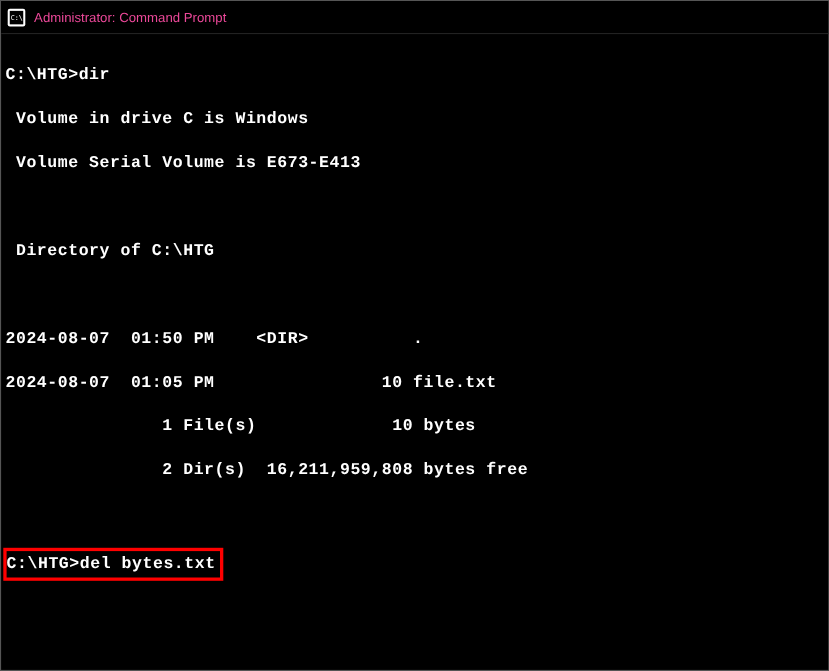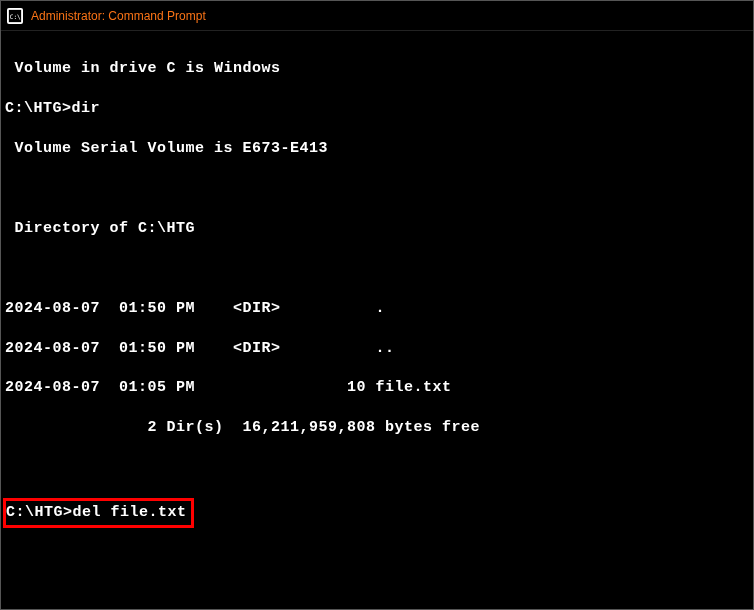--- a/index.html
+++ b/index.html
@@ -31,21 +31,21 @@
       align-items: center;
       justify-content: center;
       background: #fff;
       border-radius: 2px;
     }
     .title-icon svg {
       width: 14px;
       height: 14px;
     }
     .title-text {
-      color: #f97316;
+      color: #ec4899;
       font-size: 12px;
       font-family: 'Segoe UI', Tahoma, sans-serif;
       font-weight: 400;
     }
     .terminal {
       padding: 8px 4px;
       color: #fff;
       font-size: 15px;
       line-height: 1.33;
       letter-spacing: 0.5px;
@@ -70,32 +70,32 @@
     <svg viewBox="0 0 16 16">
       <rect x="0" y="0" width="16" height="16" fill="#fff"></rect>
       <rect x="1" y="1" width="14" height="14" fill="#000"></rect>
       <text x="2" y="11" font-size="7" fill="#fff" font-family="monospace">C:\</text>
     </svg>
   </span>
   <span class="title-text">Administrator: Command Prompt</span>
 </div>
 
 <div class="terminal">
+<div class="line"><span>C:\HTG&gt;</span><span>dir</span></div>
 <div class="line"> Volume in drive C is Windows</div>
-<div class="line"><span>C:\HTG&gt;</span><span>dir</span></div>
 <div class="line"> Volume Serial Volume is E673-E413</div>
 <div class="line">&nbsp;</div>
 <div class="line"> Directory of C:\HTG</div>
 <div class="line">&nbsp;</div>
 <div class="line">2024-08-07  01:50 PM    &lt;DIR&gt;          .</div>
-<div class="line">2024-08-07  01:50 PM    &lt;DIR&gt;          ..</div>
 <div class="line">2024-08-07  01:05 PM                10 file.txt</div>
+<div class="line">               1 File(s)             10 bytes</div>
 <div class="line">               2 Dir(s)  16,211,959,808 bytes free</div>
 <div class="line">&nbsp;</div>
-<div class="line"><span class="highlight-box"><span>C:\HTG&gt;</span><span>del file.txt</span></span></div>
+<div class="line"><span class="highlight-box"><span>C:\HTG&gt;</span><span>del bytes.txt</span></span></div>
 <div class="line">&nbsp;</div>
 
 
 
 
 
 
 
 
 

